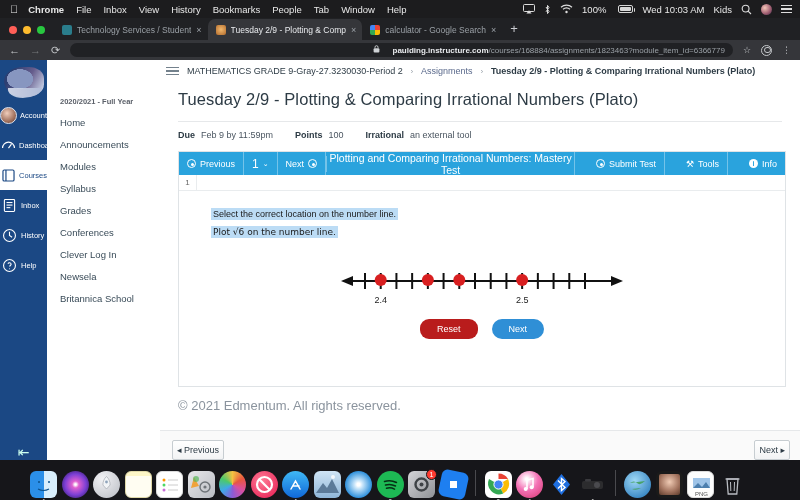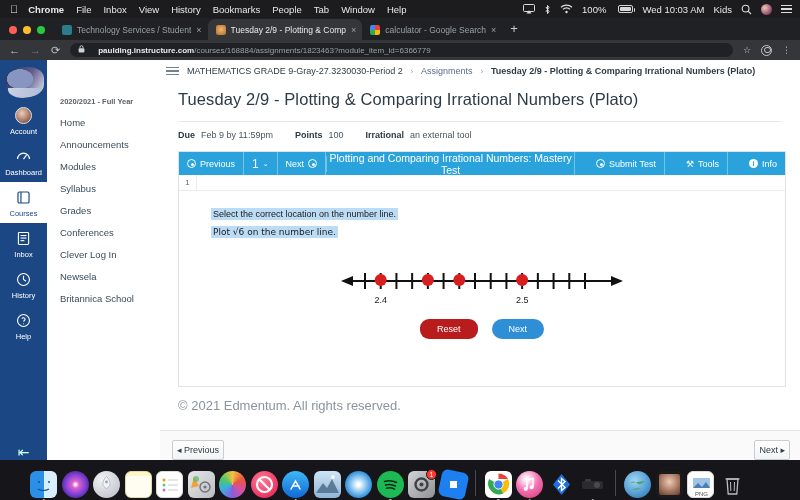--- a/index.html
+++ b/index.html
@@ -55,21 +55,21 @@
 
   
   .omnibar {
     position:absolute; top:40px; left:0; width:800px; height:20px;
     background:#35363a; display:flex; align-items:center; gap:10px; padding:0 9px;
   }
   .navbtn { color:#c5c8cb; font-size:11px; line-height:1; }
   .navbtn.dim { color:#76797c; }
   .urlbox {
     flex:1; height:14px; background:#202124; border-radius:7px;
-    display:flex; align-items:center; gap:13px; padding:0 8px; font-size:8px; color:#9aa0a6;
+    display:flex; align-items:center; gap:13px; padding:0 8px; font-size:8px; color:#9aa0a6;justify-content:flex-end;
   }
   .urlbox .lock { font-size:7.5px; color:#cfd2d5; }
   .urlbox b { color:#e8eaed; font-weight:bold; }
   .omnibar .star, .omnibar .prof, .omnibar .dots { color:#c5c8cb; font-size:9px; }
   .prof-circ { width:11px;height:11px;border-radius:50%;border:1.2px solid #c5c8cb; position:relative;}
   .prof-circ::after{content:"";position:absolute;left:2.3px;top:1.5px;width:4.4px;height:4.4px;border-radius:50%;border:1.2px solid #c5c8cb;}
 
   
   .page { position:absolute; top:60px; left:0; width:800px; height:410px; background:#fff; overflow:hidden;}
 
@@ -81,21 +81,21 @@
     background:radial-gradient(ellipse at 40% 40%, #8d9bc4 0 38%, transparent 39%),
                linear-gradient(120deg,#2e3f72 20%, #6b5f8e 55%, #cfd6ea 90%);
     border-radius:50% 40% 45% 55%;
     position:relative; opacity:.95;
   }
   .logo-bird::after{
     content:""; position:absolute; left:3px; bottom:-1px; width:34px; height:10px;
     background:linear-gradient(90deg,#e7ecf7,#b9c3dd); border-radius:0 0 50% 50%/0 0 100% 100%;
     transform:skewX(-12deg); opacity:.9;
   }
-  .gitem { display:flex; flex-direction:column; align-items:center; gap:2px; padding:6px 0 5px 0; font-size:7.5px; color:#fff; }
+  .gitem { display:flex; align-items:center; gap:2px; padding:6px 0 5px 0; font-size:7.5px; color:#fff; }
   .gitem.active { background:#fff; color:#1b4884; }
   .gicon { width:19px; height:19px; display:flex; align-items:center; justify-content:center; }
   .gicon svg { width:17px; height:17px; }
   .acct-av { width:17px;height:17px;border-radius:50%;background:radial-gradient(circle at 40% 35%,#f0cdbb,#9a6a57 65%,#4a3427); border:1.2px solid #dfe5f0;}
   .collapse { position:absolute; bottom:10px; left:0; width:47px; text-align:center; font-size:14px; color:#cfe;}
   .engag {
     position:absolute; bottom:2px; left:52px; font-size:27px; font-style:italic;
     color:#dcdcdc; font-family:"Liberation Serif", serif; letter-spacing:-1px; user-select:none;
   }
 

